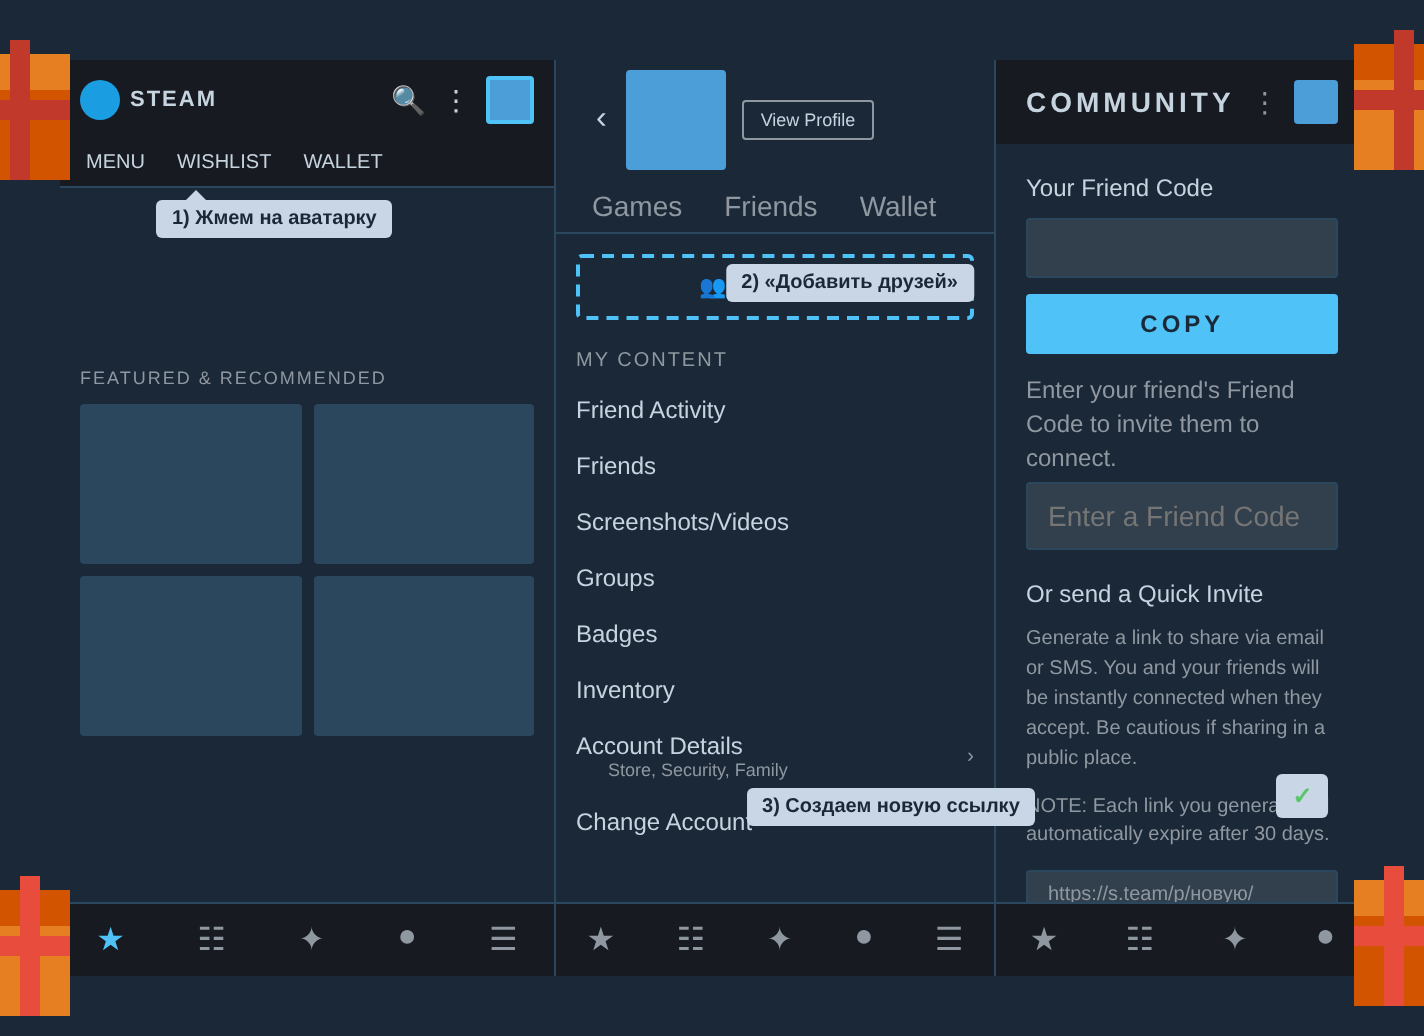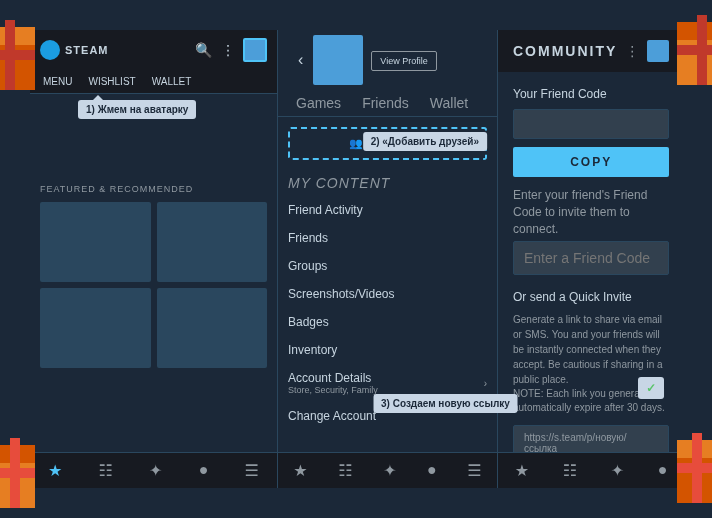--- a/index.html
+++ b/index.html
@@ -234,25 +234,24 @@
       cursor: pointer;
       font-size: 11px;
       display: flex;
       align-items: center;
       justify-content: center;
       gap: 6px;
     }
 
     .my-content-label {
       color: #8f98a0;
-      font-size: 14px;
+      font-size: 10px;
       text-transform: uppercase;
       letter-spacing: 1px;
       padding: 5px 10px;
-      font-style: italic;
     }
 
     .menu-list {
       list-style: none;
     }
 
     .menu-item {
       color: #c6d4df;
       font-size: 12px;
       padding: 7px 10px;
@@ -411,21 +410,21 @@
       color: #c6d4df;
       font-size: 12px;
       margin-bottom: 8px;
       font-weight: normal;
     }
 
     .quick-invite-text {
       color: #8f98a0;
       font-size: 10px;
       line-height: 1.5;
-      margin-bottom: 0;
+      margin-bottom: 10px;
     }
 
     .note-text {
       color: #8f98a0;
       font-size: 10px;
       line-height: 1.4;
       margin-bottom: 10px;
     }
 
     .tooltip4 {
@@ -667,28 +666,28 @@
         <span>👥</span>
         <span>Add friends</span>
       </button>
     </div>
 
     <div class="my-content-label">MY CONTENT</div>
 
     <ul class="menu-list">
       <li class="menu-item">Friend Activity</li>
       <li class="menu-item">Friends</li>
+      <li class="menu-item">Screenshots/Videos</li>
       <li class="menu-item">Groups</li>
-      <li class="menu-item">Screenshots/Videos</li>
       <li class="menu-item">Badges</li>
       <li class="menu-item">Inventory</li>
       <li class="menu-item has-arrow">
         <div>
           <div>Account Details</div>
-          <div style="color:#8f98a0;font-size:9px;">Store, Security, Family</div>
+          <div style="color:#8f98a0;font-size:9px;margin-left:16px;">Store, Security, Family</div>
         </div>
         <span class="menu-item-arrow">›</span>
       </li>
       <li class="menu-item">Change Account</li>
     </ul>
 
     <div class="tooltip3">3) Создаем новую ссылку</div>
 
     <div class="middle-bottom-nav">
       <span class="bottom-nav-icon">★</span>

